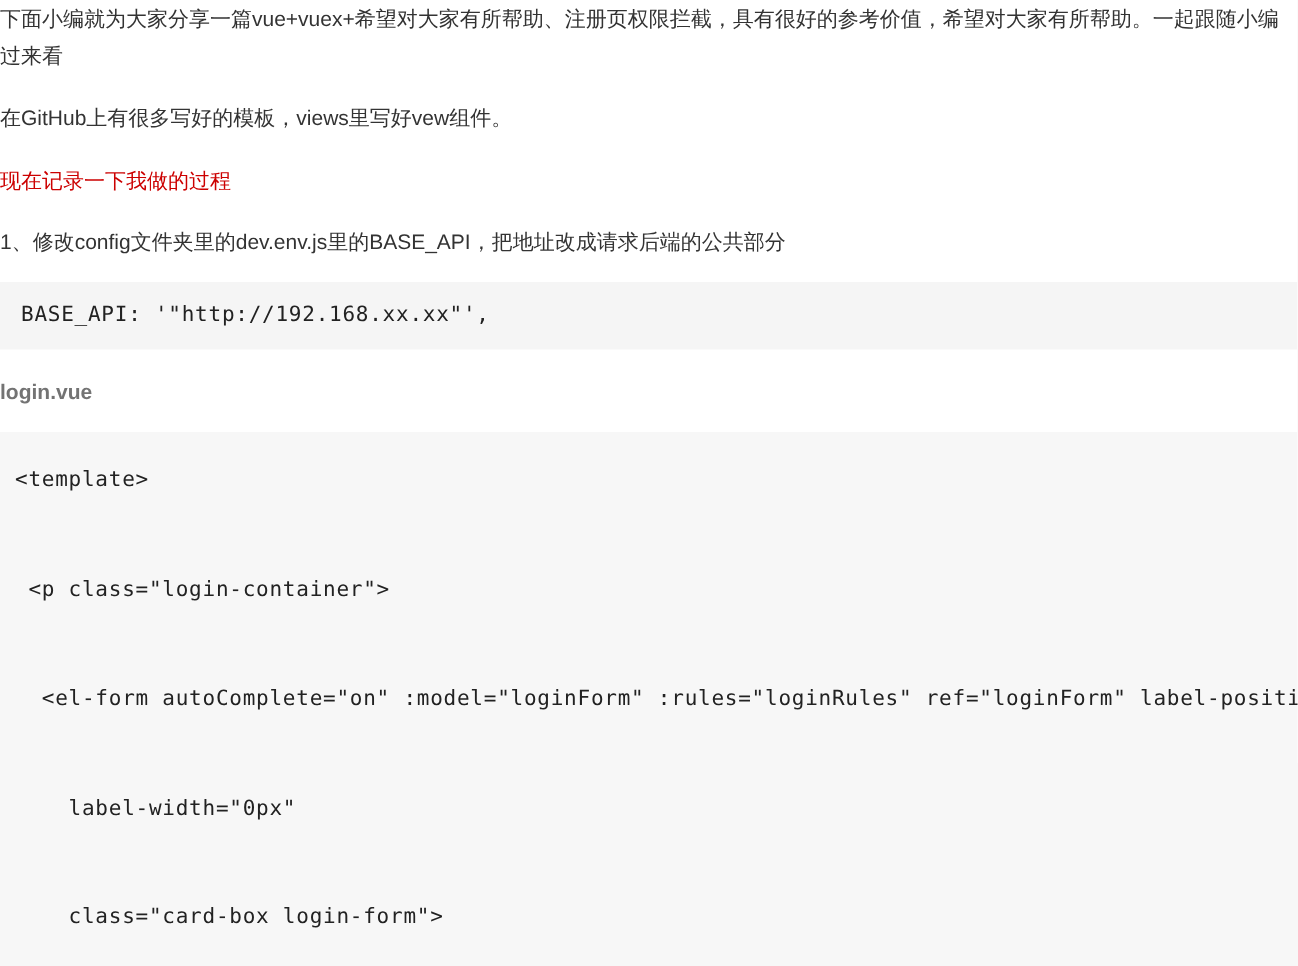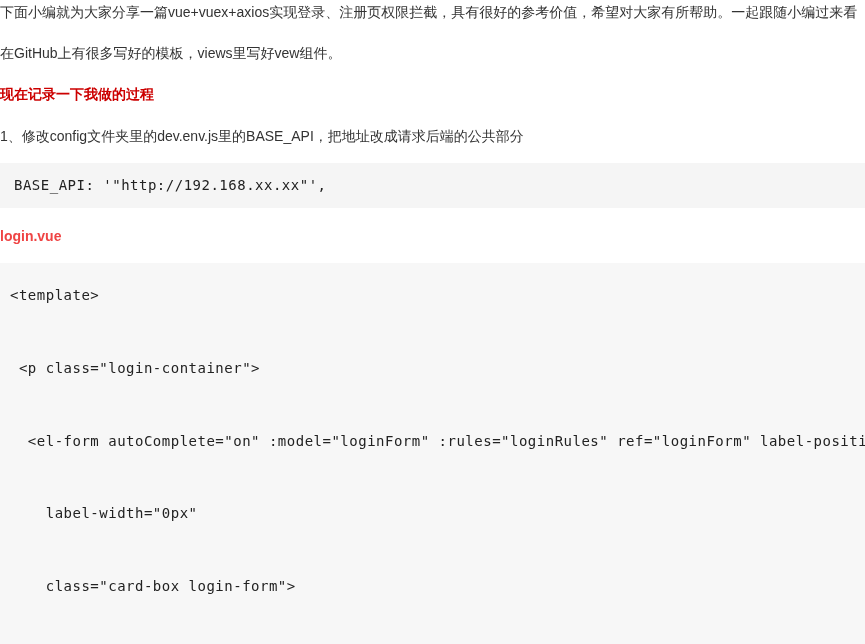--- a/index.html
+++ b/index.html
@@ -17,57 +17,57 @@
     }
     .content {
       padding: 0;
     }
     .para {
       margin-bottom: 16px;
       color: #333;
     }
     .highlight-heading {
       color: #c00;
-      font-weight: bold;
+      font-weight: normal;
       margin-bottom: 16px;
     }
     .numbered-item {
       margin-bottom: 14px;
       color: #333;
     }
     .code-inline {
       background: #f5f5f5;
       padding: 10px 14px;
       font-family: "SimSun", "NSimSun", monospace;
       font-size: 14px;
       margin-bottom: 16px;
       color: #222;
       letter-spacing: 0.5px;
     }
     .bold-filename {
       font-weight: bold;
       margin-bottom: 14px;
-      color: #ef4444;
+      color: #737373;
     }
     .code-block {
       background: #f7f7f7;
       padding: 14px 16px 8px 10px;
       font-family: "SimSun", "NSimSun", monospace;
       font-size: 14px;
       color: #222;
       letter-spacing: 0.5px;
       line-height: 2.6;
       white-space: pre;
     }
   </style>
 </head>
 <body>
 
 <div class="content">
-  <p class="para">下面小编就为大家分享一篇vue+vuex+axios实现登录、注册页权限拦截，具有很好的参考价值，希望对大家有所帮助。一起跟随小编过来看</p>
+  <p class="para">下面小编就为大家分享一篇vue+vuex+希望对大家有所帮助、注册页权限拦截，具有很好的参考价值，希望对大家有所帮助。一起跟随小编过来看</p>
   <p class="para">在GitHub上有很多写好的模板，views里写好vew组件。</p>
   <p class="highlight-heading">现在记录一下我做的过程</p>
   <p class="numbered-item">1、修改config文件夹里的dev.env.js里的BASE_API，把地址改成请求后端的公共部分</p>
   <div class="code-inline">BASE_API: '"http://192.168.xx.xx"',</div>
   <p class="bold-filename">login.vue</p>
   <div class="code-block"><span>&lt;template&gt;</span>
 
 <span> &lt;p class="login-container"&gt;</span>
 
 <span>  &lt;el-form autoComplete="on" :model="loginForm" :rules="loginRules" ref="loginForm" label-position="left"</span>

